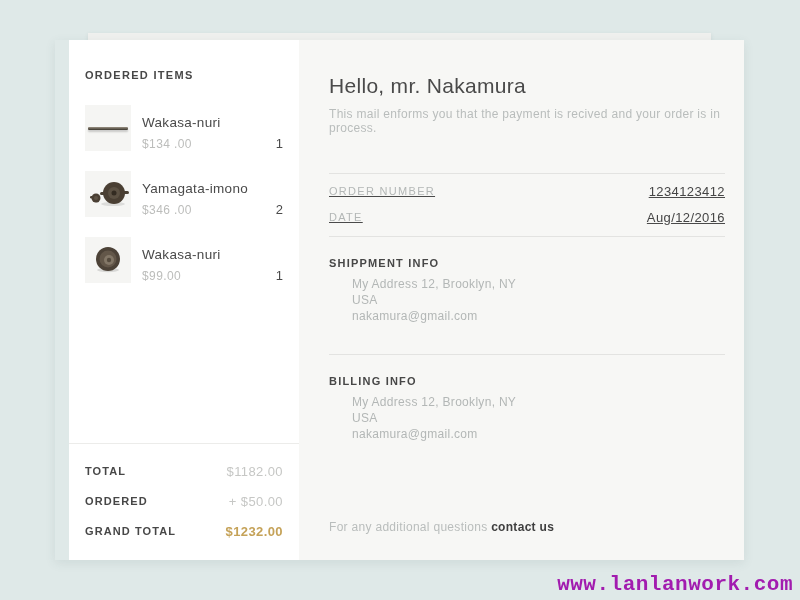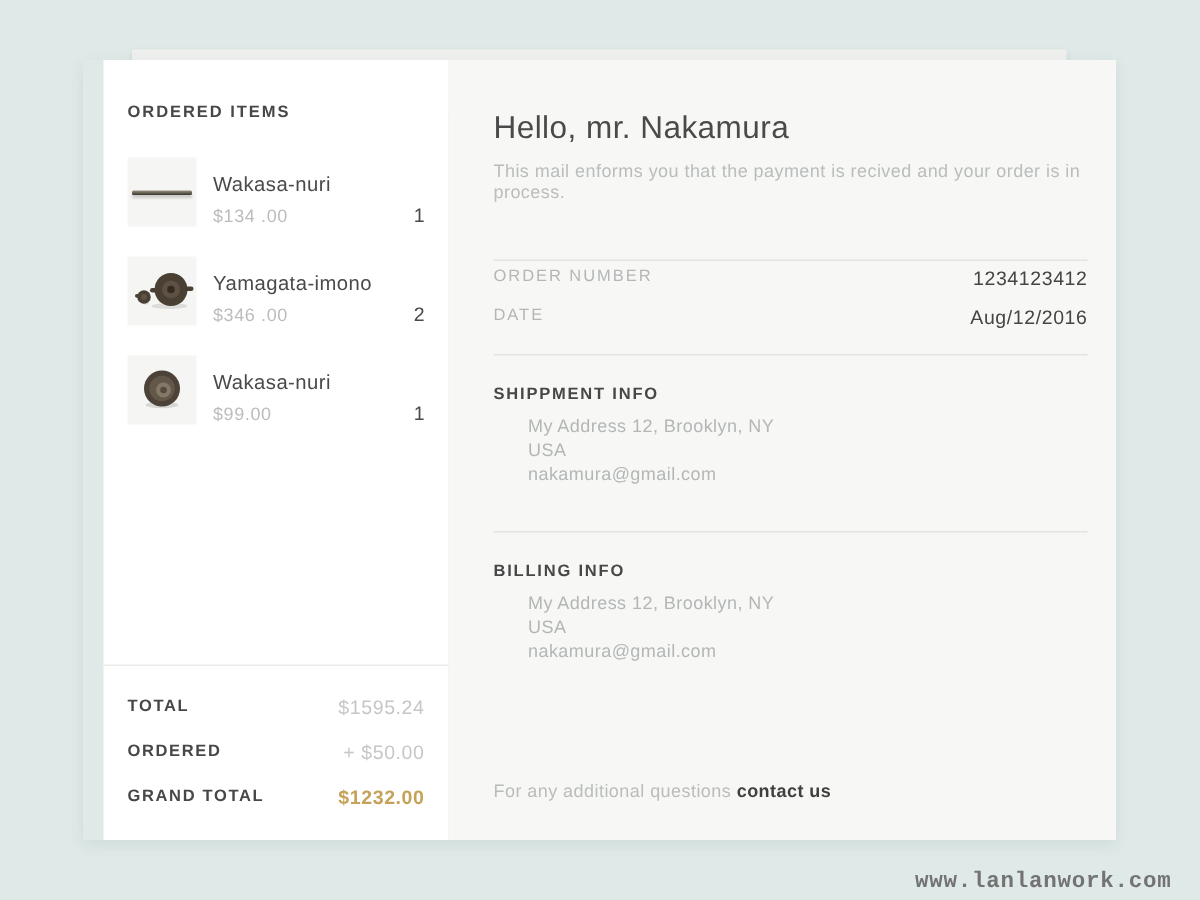--- a/index.html
+++ b/index.html
@@ -111,21 +111,21 @@
     font-size: 12px;
     color: #b9bdbc;
     letter-spacing: .3px;
   }
   .divider { border-top: 1px solid #e3e3e1; margin-top: 0; }
   .div-1 { margin-top: 38px; }
   .div-2 { margin-top: 6px; }
   .div-3 { margin-top: 22px; }
 
   .kv-rows { margin-top: 4px; }
-  .kv-row { display: flex; align-items: flex-start; height: 26px; }
+  .kv-row { display: flex; align-items: center; height: 26px; text-decoration: underline; }
   .kv-label {
     font-size: 11px;
     color: #b3b7b6;
     letter-spacing: 1.3px;
   }
   .kv-value {
     margin-left: auto;
     font-size: 13px;
     color: #454545;
     letter-spacing: .4px;
@@ -157,25 +157,25 @@
     color: #3f3f3f;
     font-weight: bold;
     text-decoration: none;
     cursor: pointer;
     margin-top: 32px;
   }
 
   
   .watermark {
     position: absolute;
-    right: 19px; bottom: 4px;
+    right: 7px; bottom: 4px;
     font-family: "Liberation Mono", monospace;
-    font-size: 15px;
-    font-weight: bold;
-    color: #737373;
+    font-size: 21px;
+    font-weight: bold;
+    color: #a21caf;
     letter-spacing: .5px;
   }
 
   svg { display: block; }
 </style>
 </head>
 <body>
 
 <div class="back-sheet"></div>
 
@@ -237,21 +237,21 @@
       </div>
 
     </div>
 
     <div class="side-spacer"></div>
     <div class="side-divider"></div>
 
     <div class="totals">
       <div class="total-row">
         <span class="total-label">TOTAL</span>
-        <span class="total-value">$1595.24</span>
+        <span class="total-value">$1182.00</span>
       </div>
       <div class="total-row">
         <span class="total-label">ORDERED</span>
         <span class="total-value">+ $50.00</span>
       </div>
       <div class="total-row">
         <span class="total-label">GRAND TOTAL</span>
         <span class="total-value gold">$1232.00</span>
       </div>
     </div>

